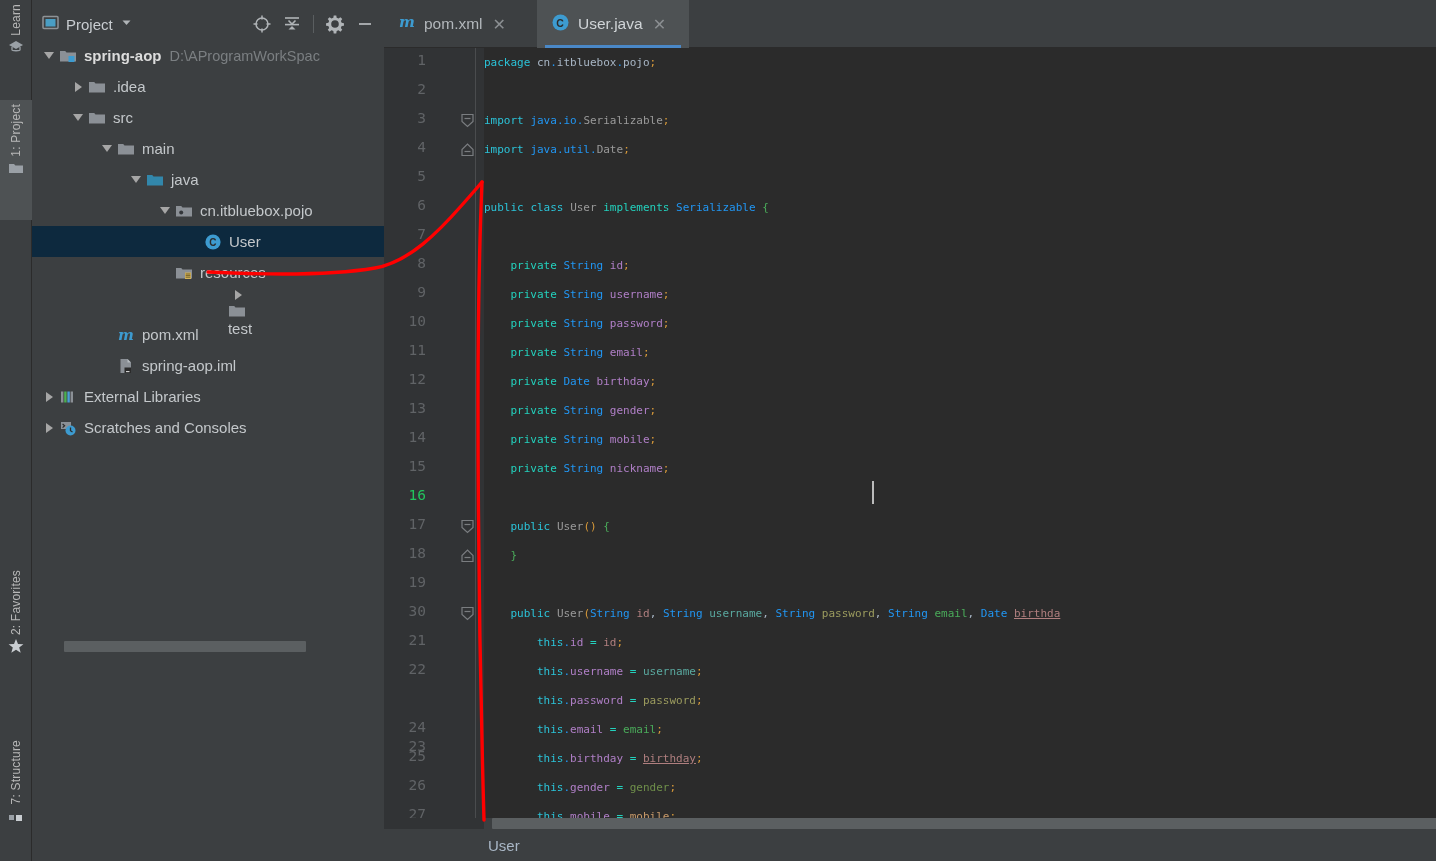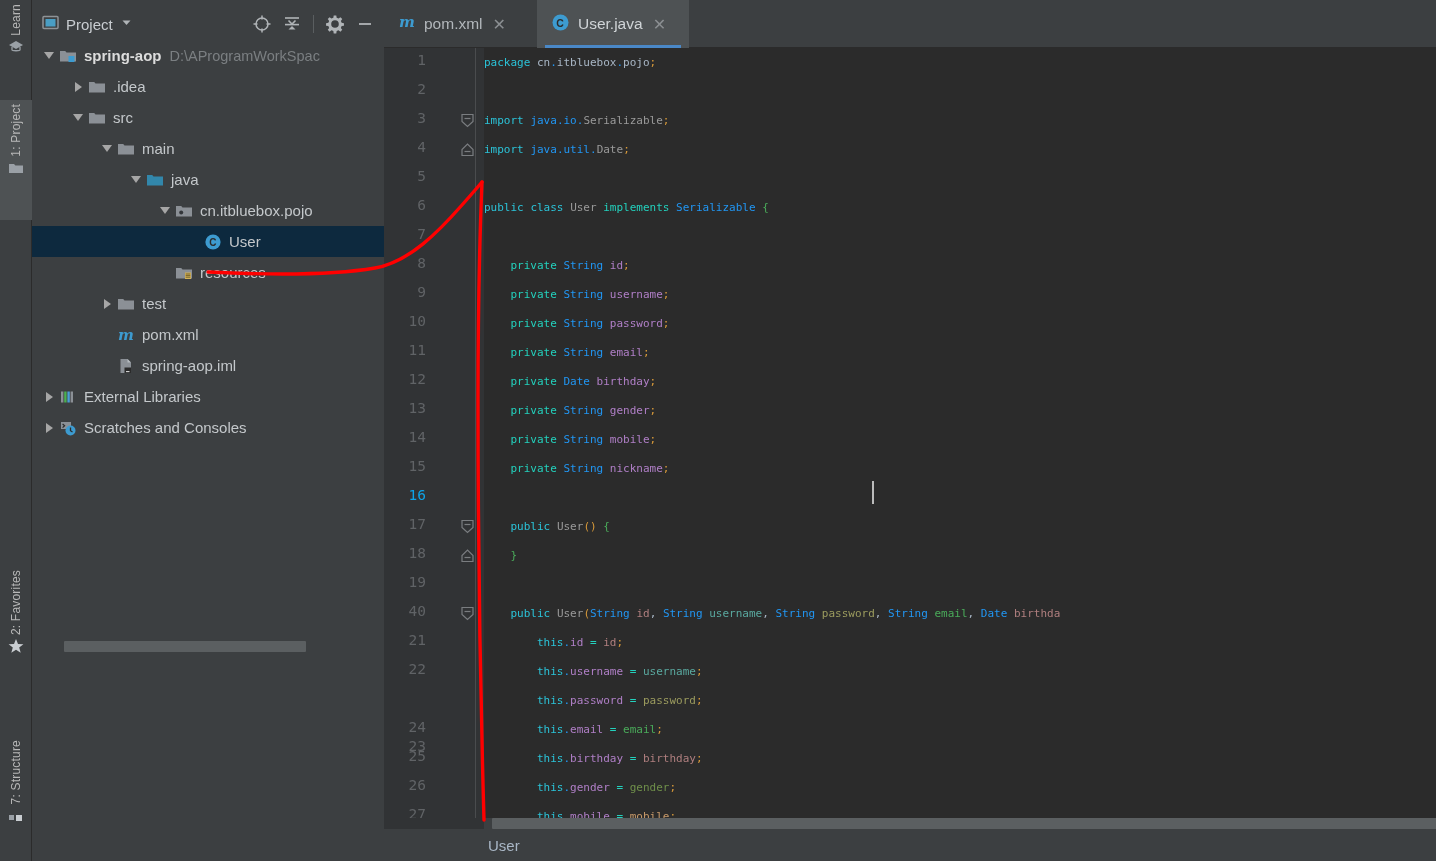--- a/index.html
+++ b/index.html
@@ -114,21 +114,21 @@
   .kw2  { color: #23d1bd; }
   .typ  { color: #2196f3; }
   .cls  { color: #9a9a9a; }
   .fld  { color: #b07fc7; }
   .pnc  { color: #d89a3a; }
   .pla  { color: #a9b7c6; }
   .s1   { color: #b07f7f; }
   .s2   { color: #5aa9a0; }
   .s3   { color: #9b9b5e; }
   .s4   { color: #4aab5a; }
-  .s5   { color: #b07f7f; }
+  .s5   { color: #b07f7f; text-decoration: underline; }
   .s6   { color: #6f8f4a; }
   .s7   { color: #c89a6a; }
   .brace{ color: #4aab5a; }
   .op   { color: #23d1bd; }
   .dot  { color: #2196f3; }
 
   #curline {
     position: absolute; left: 100px; top: 478px; width: 1336px; height: 29px;
     border-top: 1px solid #3a3d3f; border-bottom: 1px solid #3a3d3f;
     background: #323232;
@@ -337,21 +337,21 @@
           <span class="arrow none"></span>
           <span class="node-ico">
             <svg width="18" height="18" viewBox="0 0 18 18">
               <path d="M1 4 h5.2 l1.3 1.6 H17 V14.5 H1 Z" fill="#8b9096"></path>
               <rect x="10" y="8.5" width="6" height="6.5" fill="#d3b25a"></rect>
               <path d="M10.7 10 h4.6 M10.7 11.6 h4.6 M10.7 13.2 h4.6" stroke="#6b5a24" stroke-width="0.9"></path>
             </svg>
           </span>
           <span class="node-name">resources</span>
         </div>
-        <div class="tree-row" style="padding-left: 68px;">
+        <div class="tree-row" style="padding-left: 68px; flex-direction: column;">
           <span class="arrow">
             <span class="tri-right"></span>
           </span>
           <span class="node-ico">
             <svg width="18" height="18" viewBox="0 0 18 18">
               <path d="M1 4 h5.2 l1.3 1.6 H17 V14.5 H1 Z" fill="#8b9096"></path>
             </svg>
           </span>
           <span class="node-name">test</span>
         </div>
@@ -444,25 +444,25 @@
         <div class="lnum" style="top: 149px;">6</div>
         <div class="lnum" style="top: 178px;">7</div>
         <div class="lnum" style="top: 207px;">8</div>
         <div class="lnum" style="top: 236px;">9</div>
         <div class="lnum" style="top: 265px;">10</div>
         <div class="lnum" style="top: 294px;">11</div>
         <div class="lnum" style="top: 323px;">12</div>
         <div class="lnum" style="top: 352px;">13</div>
         <div class="lnum" style="top: 381px;">14</div>
         <div class="lnum" style="top: 410px;">15</div>
-        <div class="lnum" style="top: 439px; color: #0ea5e9; text-align: center;">16</div>
+        <div class="lnum" style="top: 439px; color: #22c55e; text-align: center;">16</div>
         <div class="lnum" style="top: 468px;">17</div>
         <div class="lnum" style="top: 497px;">18</div>
         <div class="lnum" style="top: 526px;">19</div>
-        <div class="lnum" style="top: 555px;">40</div>
+        <div class="lnum" style="top: 555px;">30</div>
         <div class="lnum" style="top: 584px;">21</div>
         <div class="lnum" style="top: 613px;">22</div>
         <div class="lnum" style="top: 642px; margin-top: 48px;">23</div>
         <div class="lnum" style="top: 671px;">24</div>
         <div class="lnum" style="top: 700px;">25</div>
         <div class="lnum" style="top: 729px;">26</div>
         <div class="lnum" style="top: 758px;">27</div>
         <div class="fold" style="top: 65px;"><svg width="15" height="15" viewBox="0 0 15 15">
             <path d="M2 1.5 h11 v7 l-5.5 5 l-5.5-5 Z" fill="none" stroke="#7a7d80" stroke-width="1.2"></path>
             <path d="M4.5 5.5 h6" stroke="#7a7d80" stroke-width="1.2"></path>

